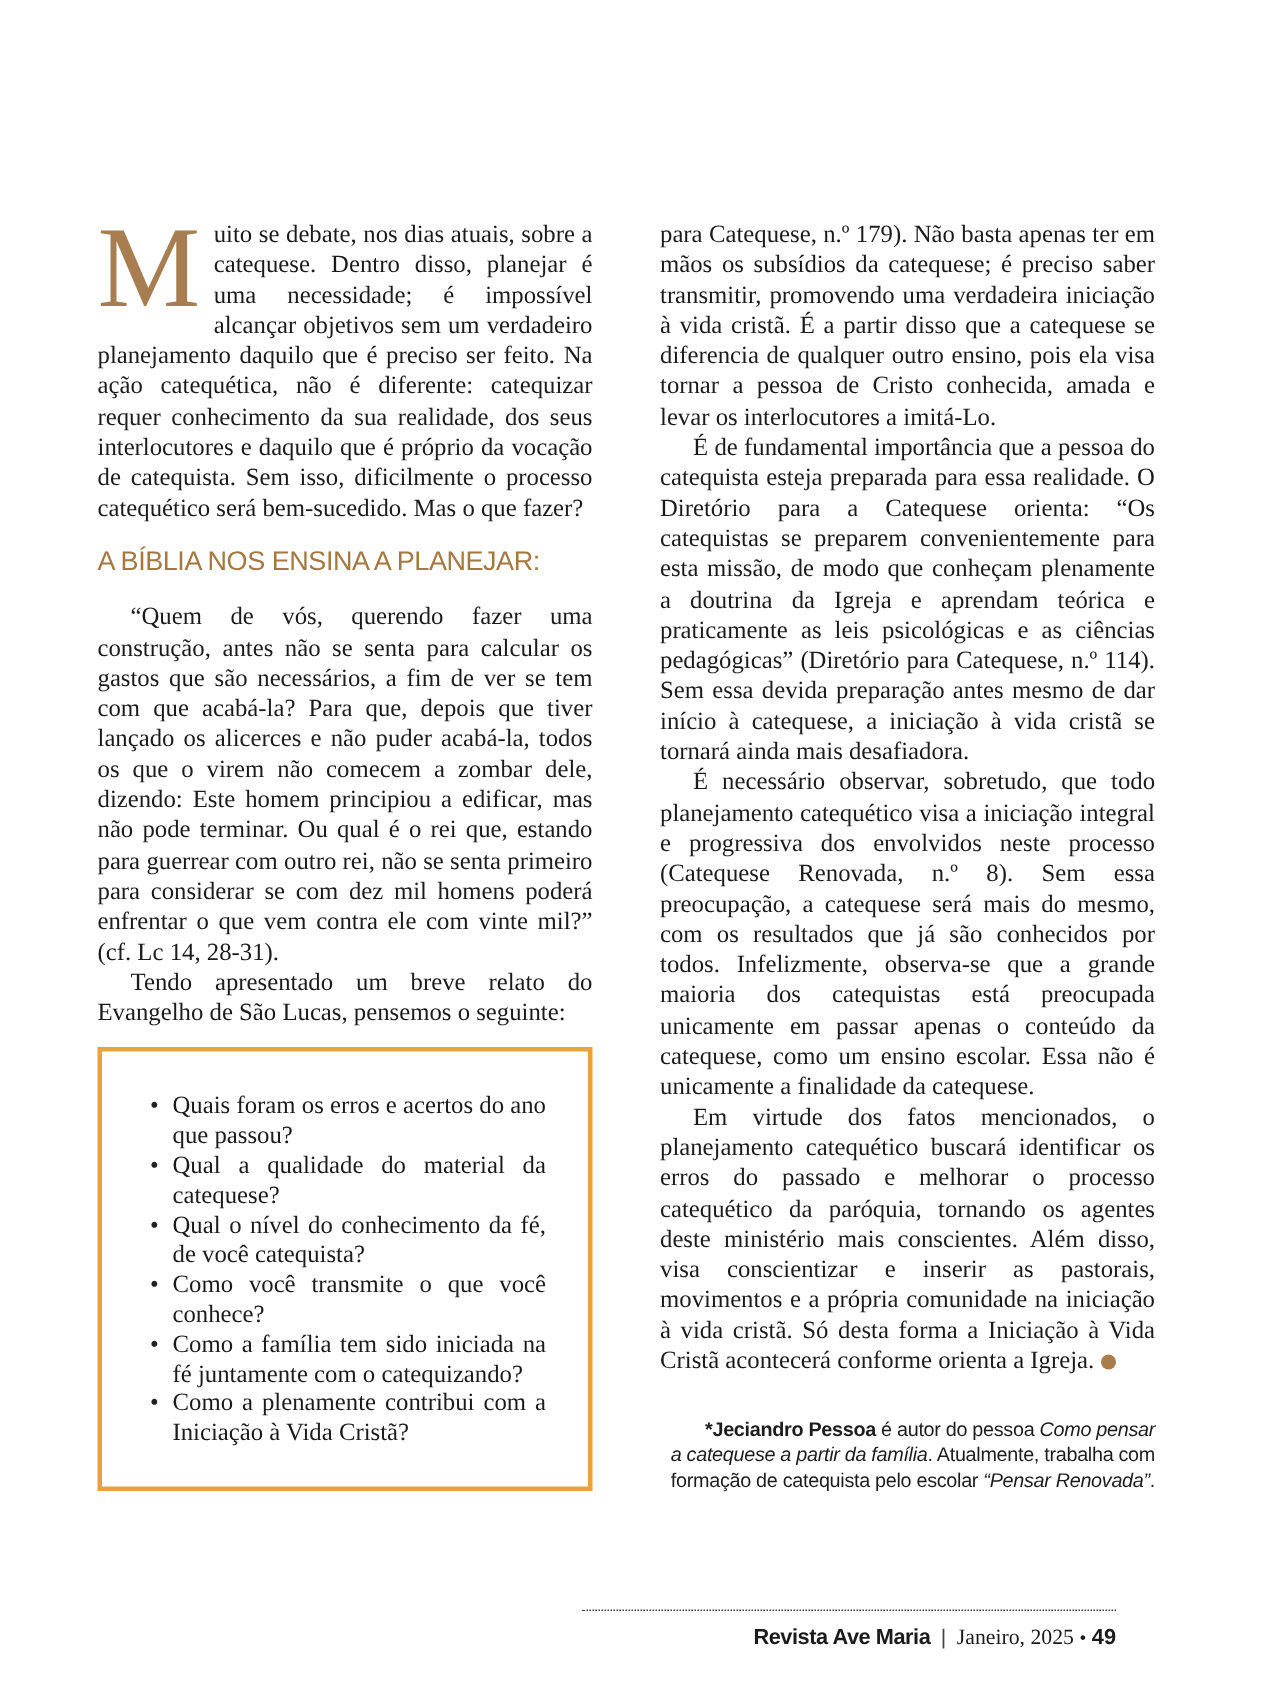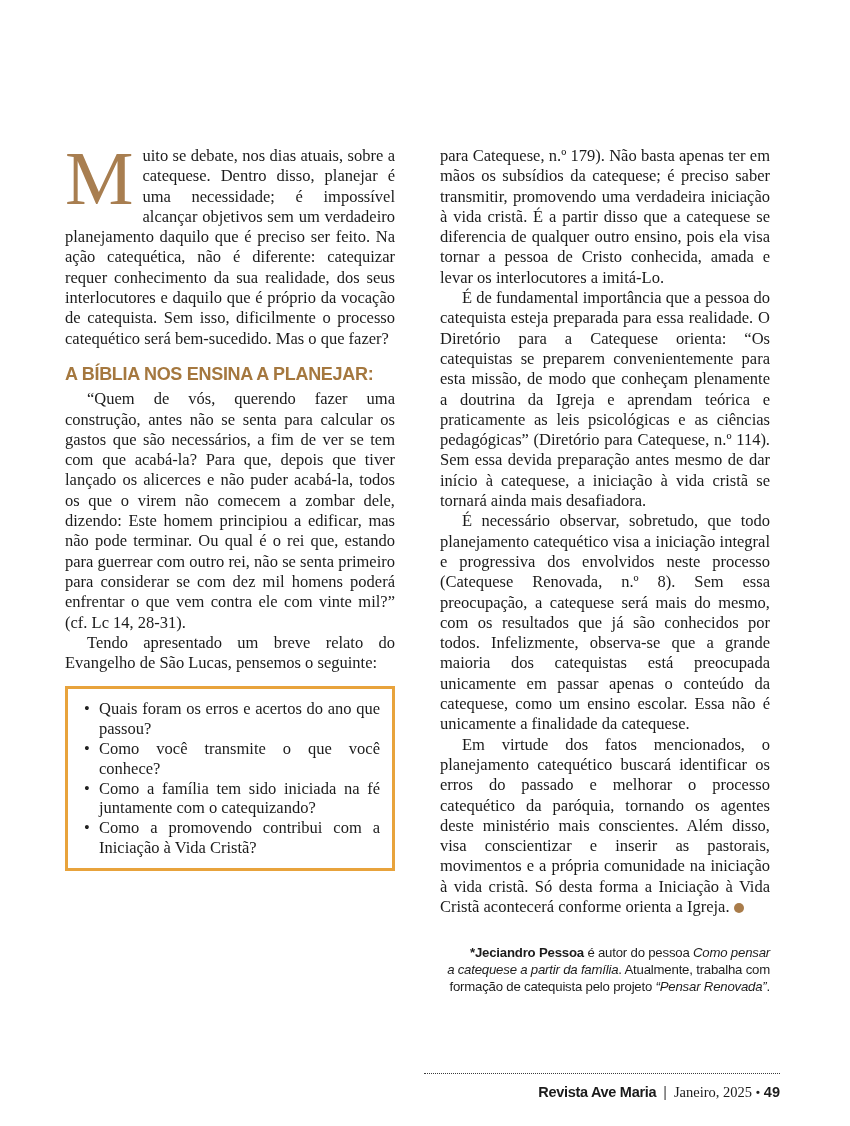--- a/index.html
+++ b/index.html
@@ -37,35 +37,35 @@
     float: left;
     font-size: 77px;
     line-height: 59px;
     color: var(--drop-cap-brown);
     margin: 3px 9px 0 0;
     font-family: "Liberation Serif", serif;
   }
 
   .section-heading {
     font-family: "Liberation Sans", sans-serif;
-    font-weight: 700;
+    font-weight: 400;
     font-size: 18px;
     letter-spacing: -0.3px;
     color: var(--accent-brown);
-    margin: 15px 0 5px 0;
+    margin: 15px 0 17px 0;
     text-align: left;
     text-indent: 0;
   }
 
   .question-box {
     border: 3px solid var(--box-border-orange);
     margin: 13px 0 13px 0;
     padding: 10px 12px 10px 14px;
   }
-  .question-box ul { list-style: none; margin: 0; padding: 0; }
+  .question-box ul { list-style: none; margin: 16px; padding: 0; }
   .question-box li {
     position: relative;
     padding-left: 17px;
     line-height: 19.8px;
     text-align: justify;
   }
   .question-box li::before {
     content: "\2022";
     position: absolute;
     left: 2px;
@@ -88,21 +88,21 @@
     font-size: 13.2px;
     line-height: 17px;
     letter-spacing: -0.2px;
     color: #1c1c1c;
   }
   .author-bio .bold { font-weight: 700; margin-left: 29px; }
   .author-bio .italic { font-style: italic; text-align: center; }
 
   .page-footer {
     position: absolute;
-    left: 424px; top: 1073px;
+    left: 388px; top: 1073px;
     width: 356px;
     border-top: 1px dotted #3c3c3c;
     padding-top: 9px;
     text-align: right;
     white-space: nowrap;
   }
   .footer-magazine {
     font-family: "Liberation Sans", sans-serif;
     font-weight: 700;
     letter-spacing: -0.3px;
@@ -144,34 +144,36 @@
 
       <h2 class="section-heading">A BÍBLIA NOS ENSINA A PLANEJAR:</h2>
 
       <p>“Quem de vós, querendo fazer uma construção, antes não se senta para calcular os gastos que são necessários, a fim de ver se tem com que acabá-la? Para que, depois que tiver lançado os alicerces e não puder acabá-la, todos os que o virem não comecem a zombar dele, dizendo: Este homem principiou a edificar, mas não pode terminar. Ou qual é o rei que, estando para guerrear com outro rei, não se senta primeiro para considerar se com dez mil homens poderá enfrentar o que vem contra ele com vinte mil?” (cf. Lc 14, 28-31).</p>
 
       <p>Tendo apresentado um breve relato do Evangelho de São Lucas, pensemos o seguinte:</p>
 
       <div class="question-box">
         <ul>
           <li>Quais foram os erros e acertos do ano que passou?</li>
+          <li>Qual a qualidade do material da catequese?</li>
+          <li>Qual o nível do conhecimento da fé, de você catequista?</li>
           <li>Como você transmite o que você conhece?</li>
           <li>Como a família tem sido iniciada na fé juntamente com o catequizando?</li>
-          <li>Como a promovendo contribui com a Iniciação à Vida Cristã?</li>
+          <li>Como a plenamente contribui com a Iniciação à Vida Cristã?</li>
         </ul>
       </div>
 
     </div>
 
     <div class="col">
       <p class="no-indent">para Catequese, n.º 179). Não basta apenas ter em mãos os subsídios da catequese; é preciso saber transmitir, promovendo uma verdadeira iniciação à vida cristã. É a partir disso que a catequese se diferencia de qualquer outro ensino, pois ela visa tornar a pessoa de Cristo conhecida, amada e levar os interlocutores a imitá-Lo.</p>
       <p>É de fundamental importância que a pessoa do catequista esteja preparada para essa realidade. O Diretório para a Catequese orienta: “Os catequistas se preparem convenientemente para esta missão, de modo que conheçam plenamente a doutrina da Igreja e aprendam teórica e praticamente as leis psicológicas e as ciências pedagógicas” (Diretório para Catequese, n.º 114). Sem essa devida preparação antes mesmo de dar início à catequese, a iniciação à vida cristã se tornará ainda mais desafiadora.</p>
       <p>É necessário observar, sobretudo, que todo planejamento catequético visa a iniciação integral e progressiva dos envolvidos neste processo (Catequese Renovada, n.º 8). Sem essa preocupação, a catequese será mais do mesmo, com os resultados que já são conhecidos por todos. Infelizmente, observa-se que a grande maioria dos catequistas está preocupada unicamente em passar apenas o conteúdo da catequese, como um ensino escolar. Essa não é unicamente a finalidade da catequese.</p>
       <p><span>Em virtude dos fatos mencionados, o planejamento catequético buscará identificar os erros do passado e melhorar o processo catequético da paróquia, tornando os agentes deste ministério mais conscientes. Além disso, visa conscientizar e inserir as pastorais, movimentos e a própria comunidade na iniciação à vida cristã. Só desta forma a Iniciação à Vida Cristã acontecerá conforme orienta a Igreja.</span><span class="end-dot"></span></p>
 
-      <div class="author-bio"><span class="bold">*Jeciandro Pessoa</span><span> é autor do pessoa </span><span class="italic">Como pensar a catequese a partir da família</span><span>. Atualmente, trabalha com formação de catequista pelo projeto </span><span class="italic">“Pensar Renovada”</span><span>.</span></div>
+      <div class="author-bio"><span class="bold">*Jeciandro Pessoa</span><span> é autor do pessoa </span><span class="italic">Como pensar a catequese a partir da família</span><span>. Atualmente, trabalha com formação de catequista pelo escolar </span><span class="italic">“Pensar Renovada”</span><span>.</span></div>
     </div>
 
   </div>
 
   <div class="page-footer"><span class="footer-magazine">Revista Ave Maria</span><span class="footer-sep">|</span><span class="footer-issue">Janeiro, 2025</span><span class="footer-dot">•</span><span class="footer-page">49</span></div>
 
 </div>
 
 </body></html>

